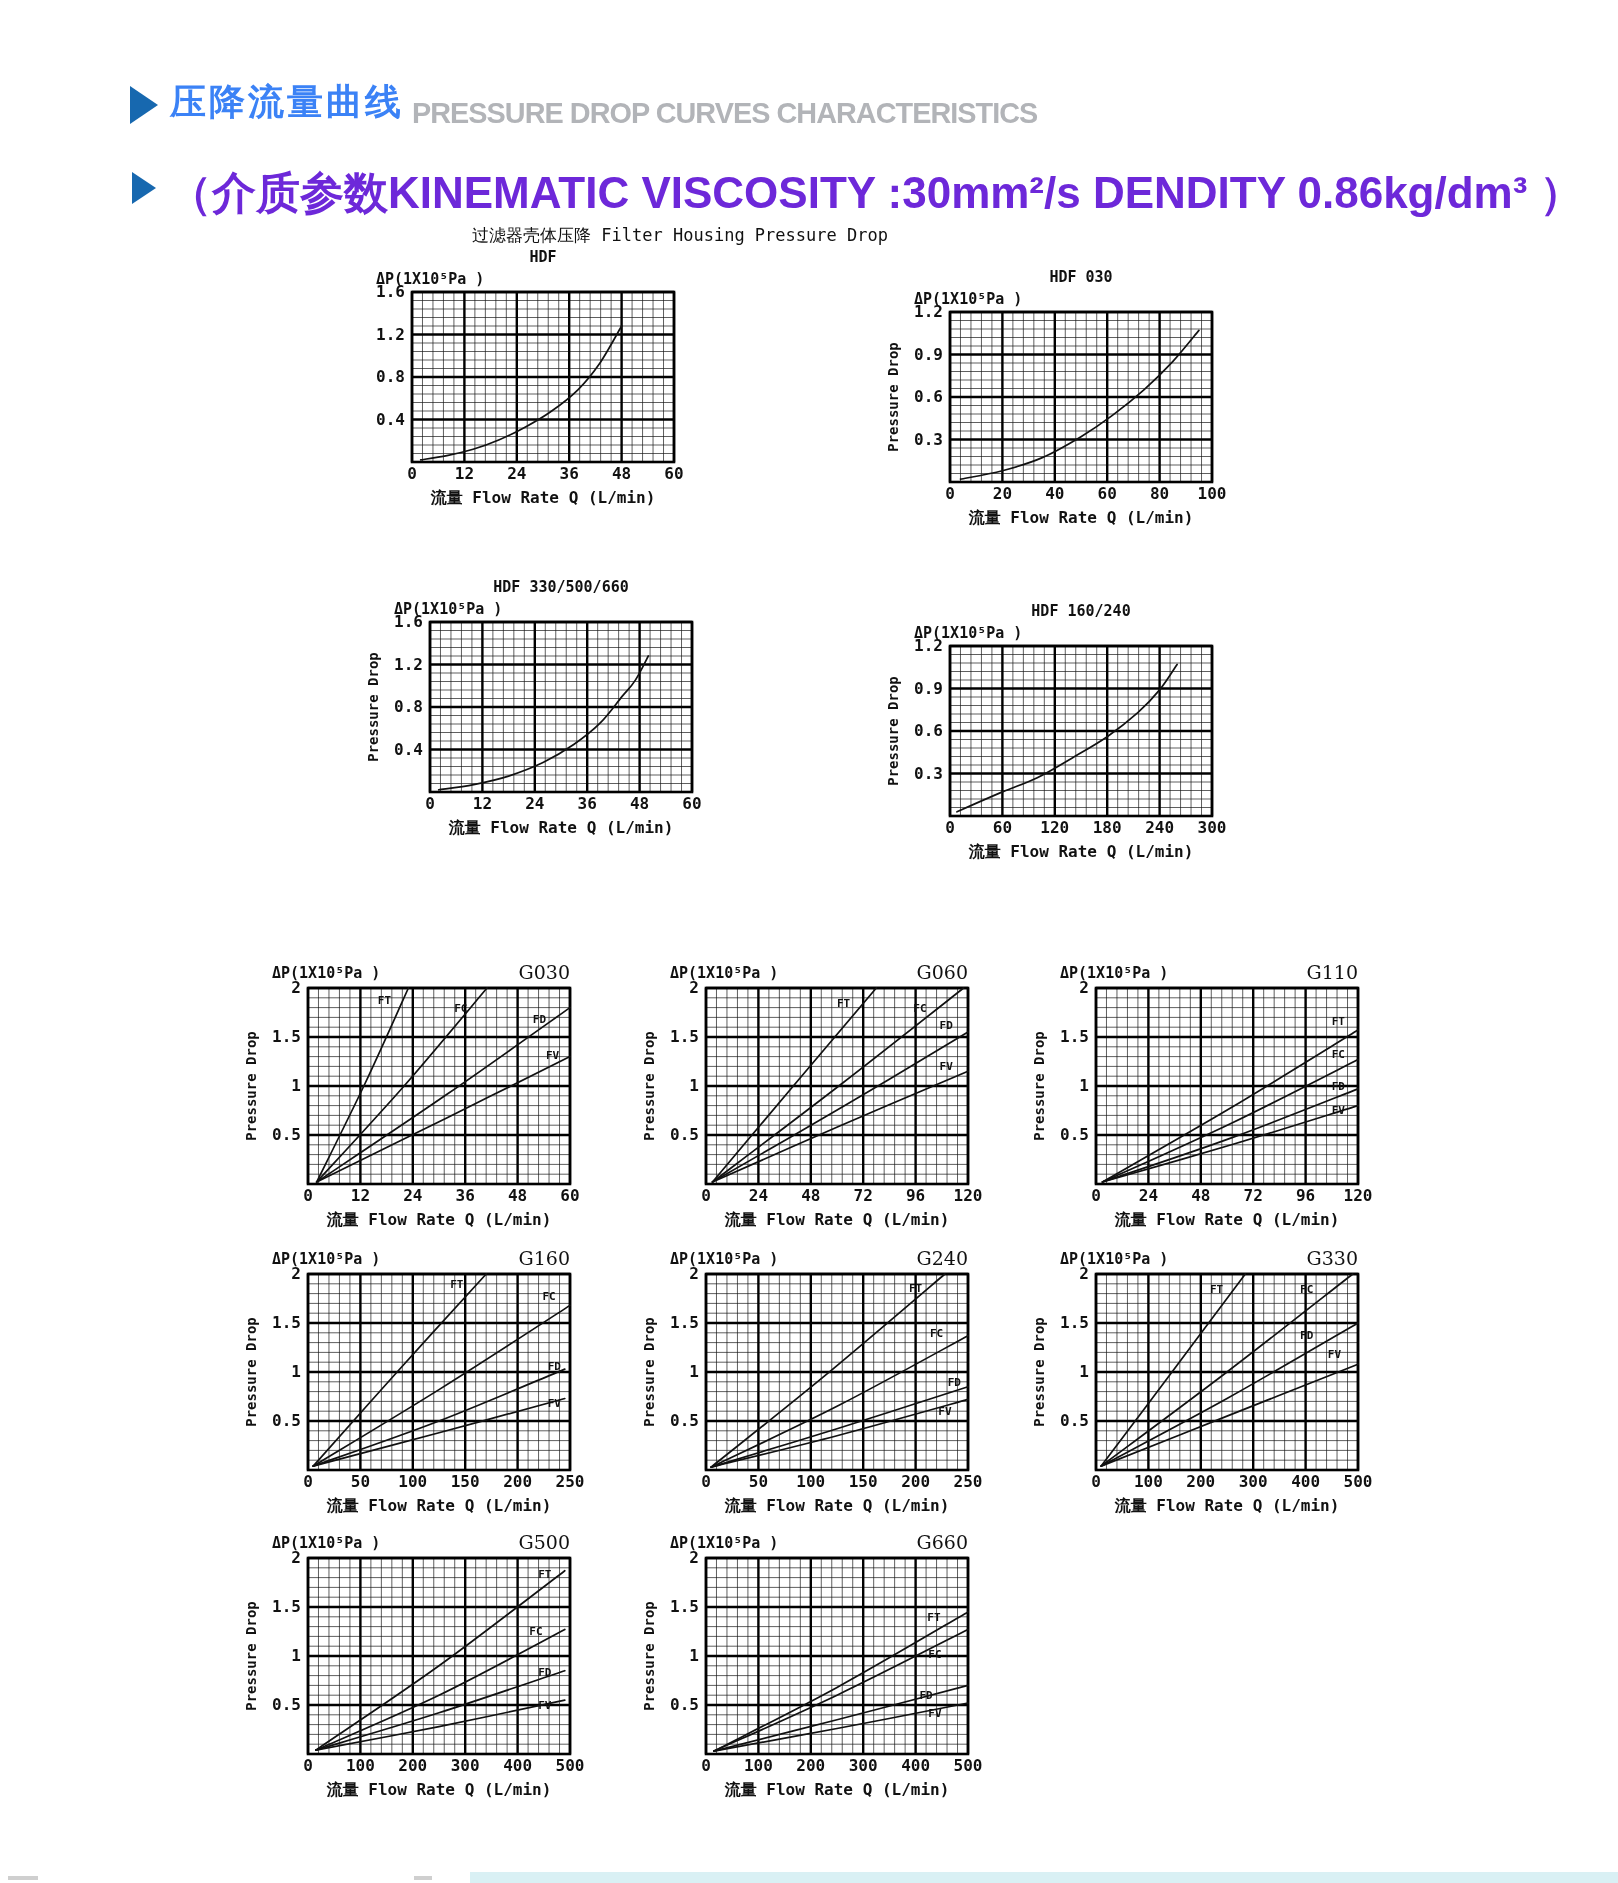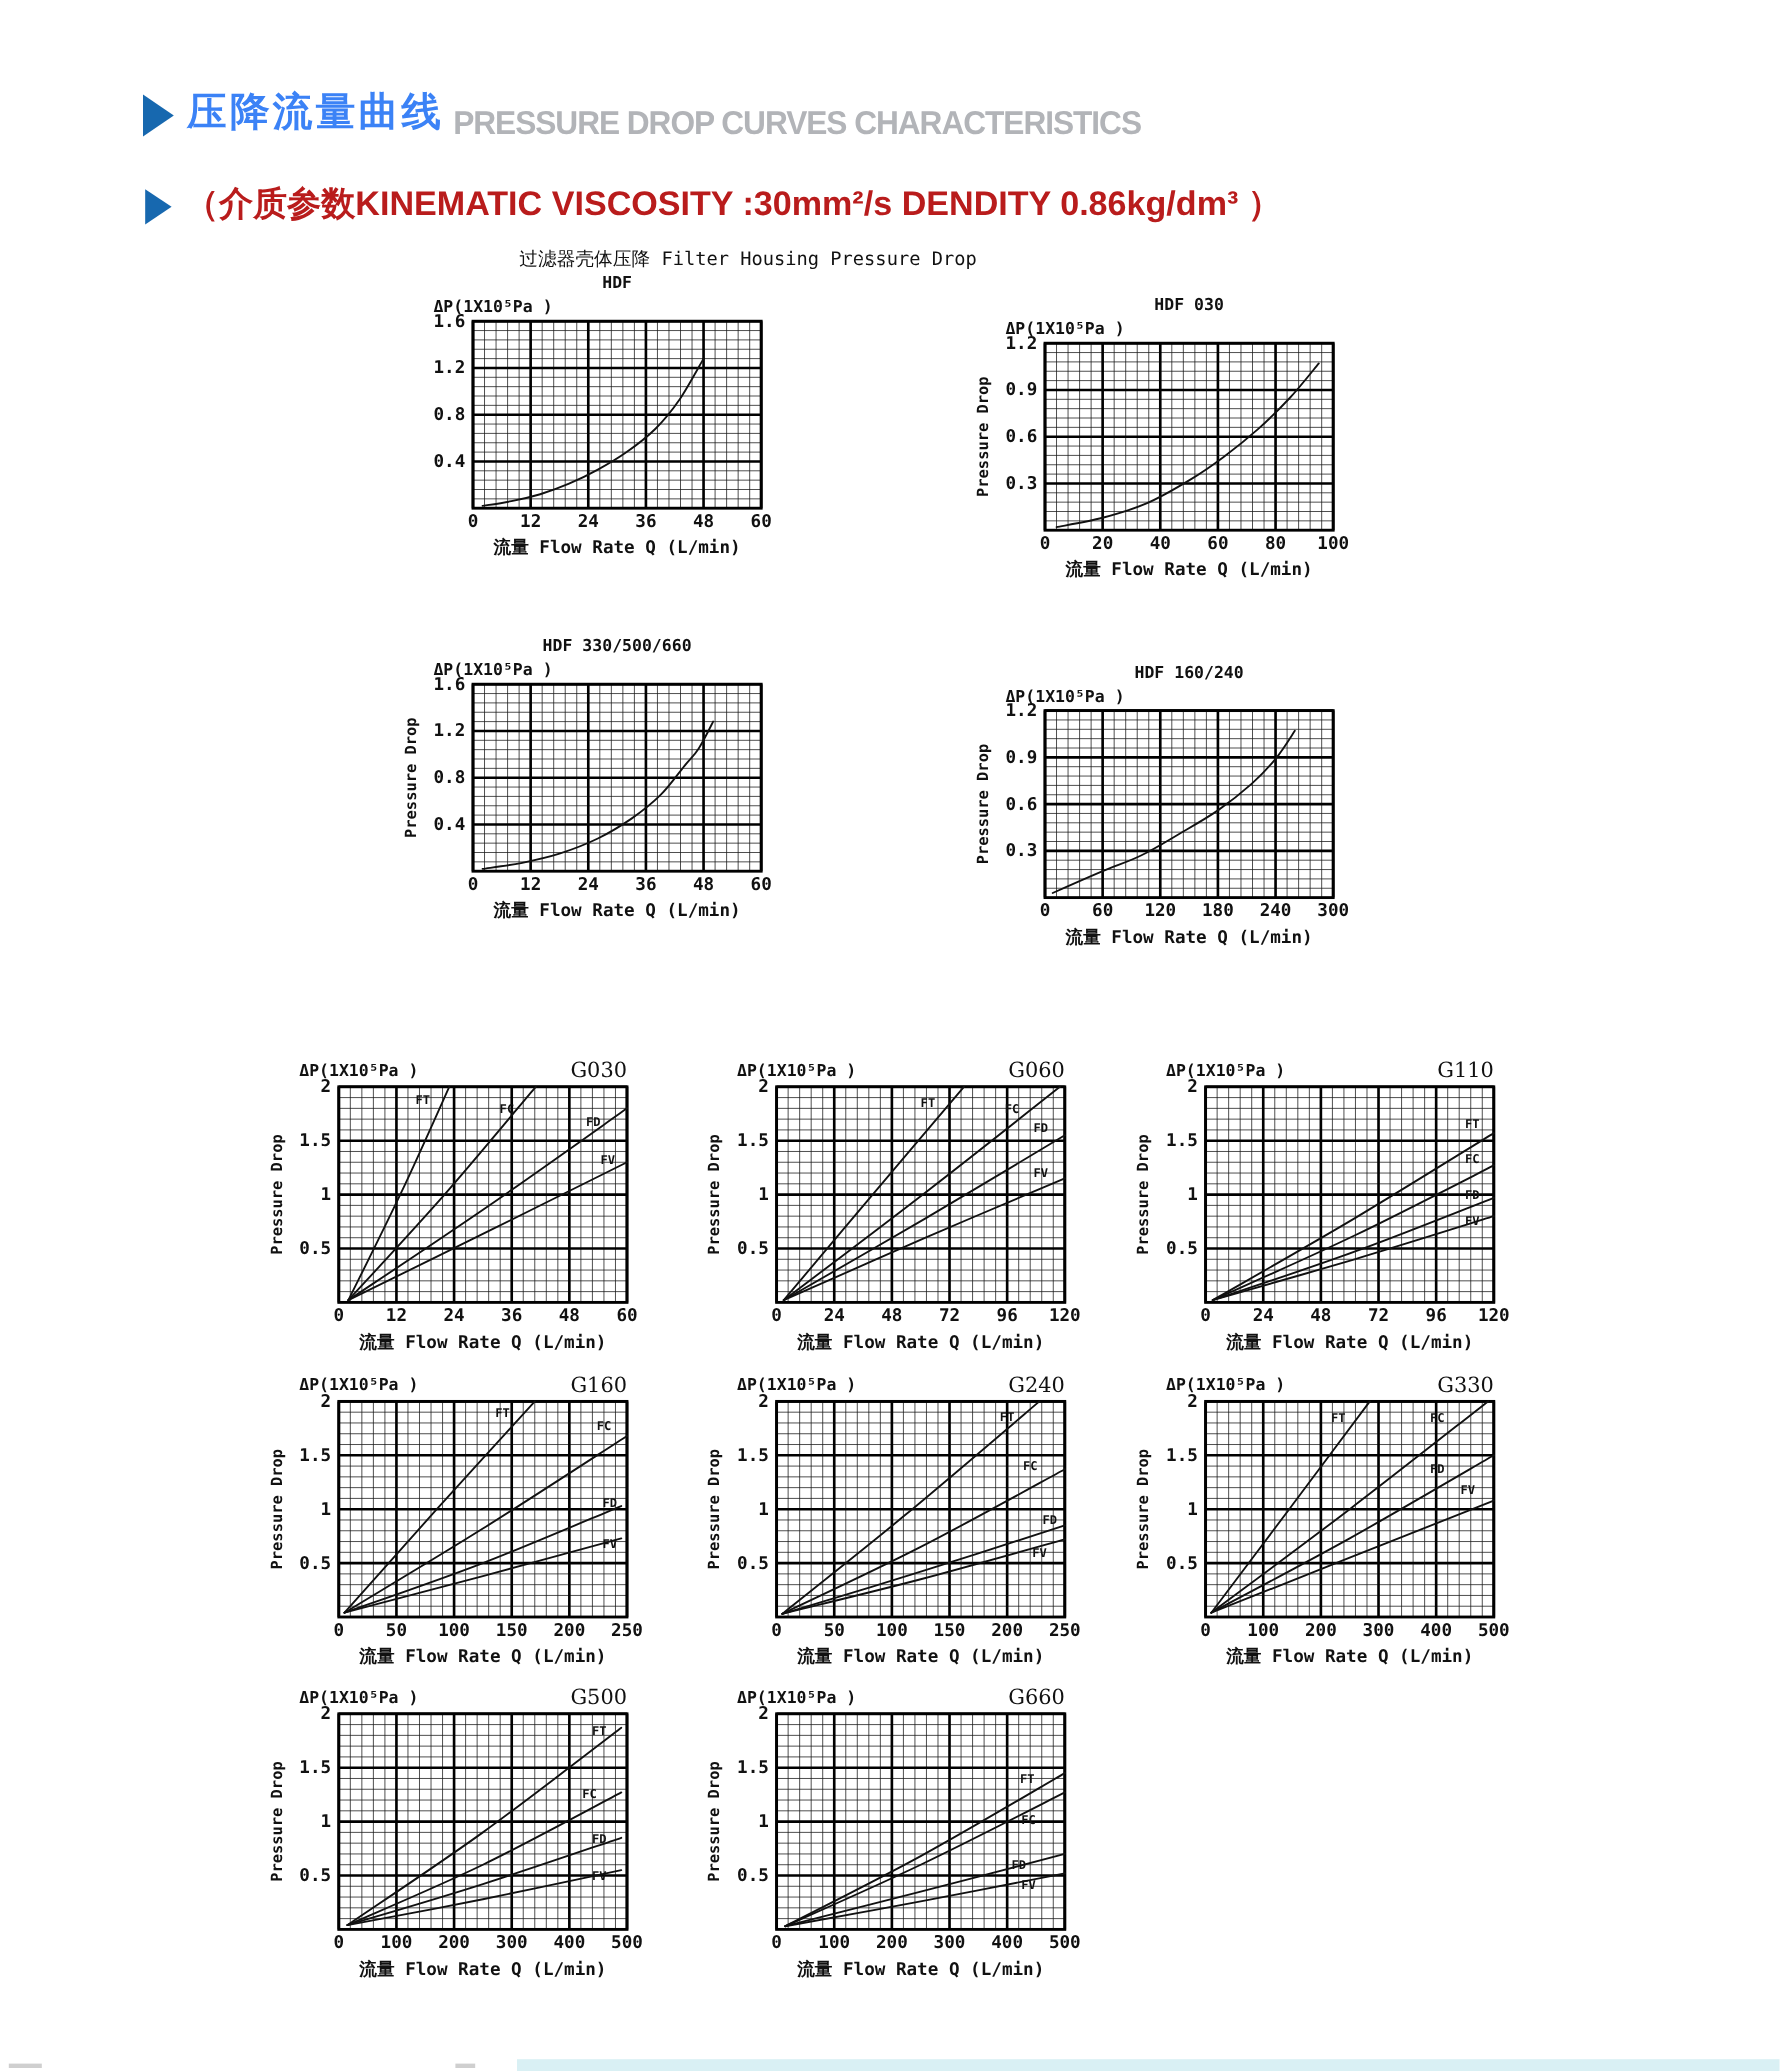--- a/index.html
+++ b/index.html
@@ -7,21 +7,21 @@
   #page{position:relative;width:1618px;height:1883px;background:#ffffff;overflow:hidden;}
 
   .arrow-right{position:absolute;width:0;height:0;
     border-left:28px solid #1768af;border-top:19px solid transparent;border-bottom:19px solid transparent;}
   .arrow-right.small{border-left-width:24px;border-top-width:16px;border-bottom-width:16px;}
 
   .title-cn{position:absolute;left:170px;top:78px;font-size:36px;font-weight:bold;
     color:#3b82f6;letter-spacing:3px;text-align:center;}
   .title-en{position:absolute;left:412px;top:96px;font-size:30px;font-weight:bold;
     color:#b2b4b8;letter-spacing:-1px;transform:scaleX(.96);transform-origin:left;}
-  .subtitle{position:absolute;left:168px;top:164px;font-size:31px;font-weight:bold;color:#b91c1c;}
+  .subtitle{position:absolute;left:168px;top:164px;font-size:44px;font-weight:bold;color:#6d28d9;}
 
   .section-title{position:absolute;font-size:17px;font-weight:normal;text-align:center;
     font-family:"DejaVu Sans Mono","Liberation Sans",monospace;}
   #sec1{left:380px;top:224px;width:600px;}
   #sec2{left:520px;top:936px;width:600px;}
 
   .chart{position:absolute;width:350px;}
   .chart svg{display:block;}
   .chart svg text{font-family:"DejaVu Sans Mono","Liberation Sans",monospace;font-weight:bold;fill:#111;}
   .chart svg text.serif-title{font-family:"DejaVu Serif","Liberation Serif",serif;font-weight:normal;font-size:19px;}
@@ -36,21 +36,21 @@
 
   <span class="arrow-right" style="left:130px;top:86px;"></span>
   <div class="title-cn">压降流量曲线</div>
   <div class="title-en">PRESSURE DROP CURVES CHARACTERISTICS</div>
 
   <span class="arrow-right small" style="left:132px;top:172px;"></span>
   <div class="subtitle">（介质参数KINEMATIC VISCOSITY :30mm²/s DENDITY 0.86kg/dm³ ）</div>
 
   <div class="section-title" id="sec1">过滤器壳体压降 Filter Housing Pressure Drop</div>
 
-  <div class="chart" style="left:362px;top:246px;">
+  <div class="chart" style="left:344px;top:246px;">
       <svg width="350" height="265" viewBox="0 0 350 265">
         <text x="199" y="16" font-size="15" text-anchor="middle">HDF</text>
         <text x="32" y="38" font-size="15" text-anchor="start">ΔP(1X10⁵Pa )</text>
         <line x1="68" y1="46" x2="68" y2="216" stroke="#1a1a1a" stroke-width="0.7"></line>
         <line x1="78.48" y1="46" x2="78.48" y2="216" stroke="#1a1a1a" stroke-width="0.7"></line>
         <line x1="88.96000000000001" y1="46" x2="88.96000000000001" y2="216" stroke="#1a1a1a" stroke-width="0.7"></line>
         <line x1="99.44" y1="46" x2="99.44" y2="216" stroke="#1a1a1a" stroke-width="0.7"></line>
         <line x1="109.92" y1="46" x2="109.92" y2="216" stroke="#1a1a1a" stroke-width="0.7"></line>
         <line x1="120.4" y1="46" x2="120.4" y2="216" stroke="#1a1a1a" stroke-width="0.7"></line>
         <line x1="130.88" y1="46" x2="130.88" y2="216" stroke="#1a1a1a" stroke-width="0.7"></line>

